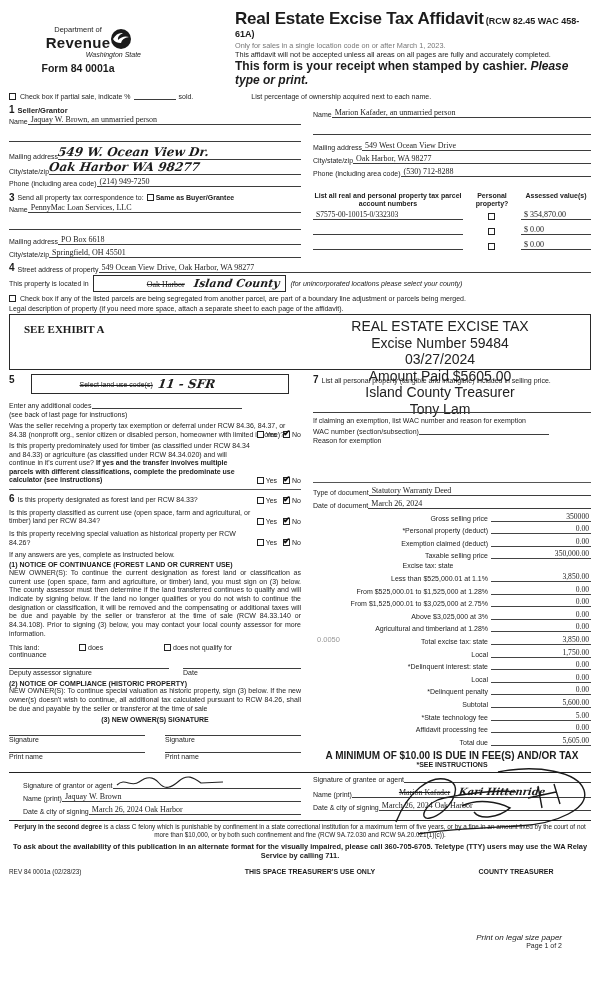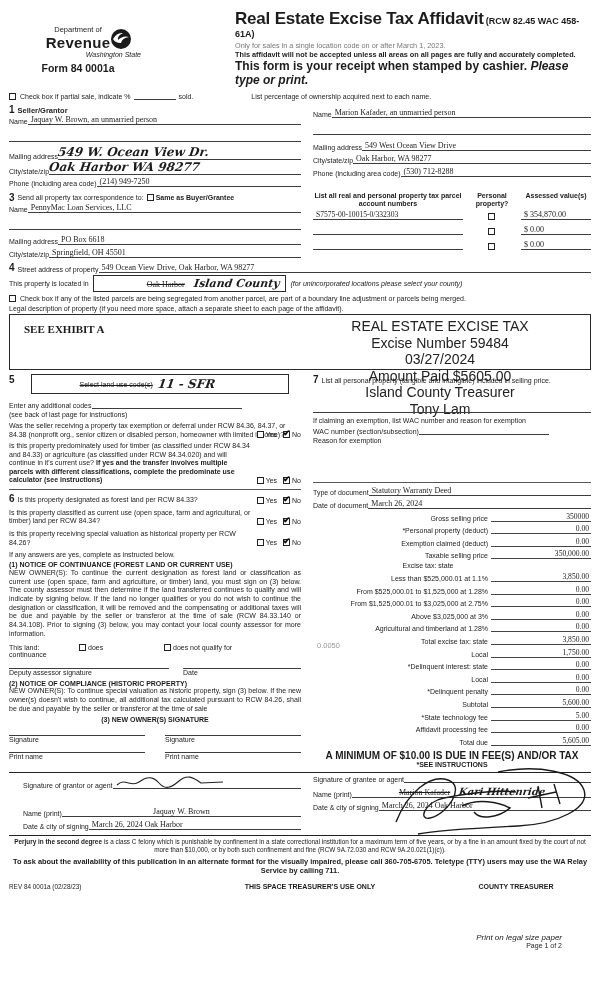--- a/index.html
+++ b/index.html
@@ -15,21 +15,21 @@
   .logo .dept { font-size:7.5px; }
   .logo .rev { font-size:15px; font-weight:bold; letter-spacing:.3px; position:relative; display:inline-block; }
   .logo .swirl { position:absolute; right:-22px; top:-6px; }
   .logo .wstate { font-size:7px; font-style:italic; text-align:right; padding-right:6px; }
   .logo .formno { font-size:10.5px; font-weight:bold; margin-top:4px; }
   .vbar { width:2px; background:#2a2a2a; margin:2px 8px 2px 6px; }
   .tblock { flex:1; padding-top:2px; }
   .tblock h1 { font-size:17px; font-weight:bold; display:inline; letter-spacing:-.2px; }
   .tblock .rcw { font-size:9px; font-weight:bold; }
   .tblock .n1 { color:#777; font-size:7.3px; margin-top:2px; }
-  .tblock .n2 { font-weight:bold; font-size:7.3px; }
+  .tblock .n2 { font-weight:normal; font-size:7.3px; }
   .tblock .n3 { font-weight:bold; font-size:12px; }
   .tblock .n3 em { font-style:italic; }
   
   .cb { display:inline-block; width:7px; height:7px; border:1px solid #222; vertical-align:-1px; margin-right:2px; position:relative; background:#fff; flex:none; }
   .cb .ck { position:absolute; left:-1px; top:-4px; font-size:9px; color:#111; font-weight:bold; }
   .row { display:flex; align-items:flex-end; }
   .ul { border-bottom:1px solid #3d3d3d; }
   .fill { flex:1; border-bottom:1px solid #3d3d3d; min-height:8px; }
   .typed { font-family:"Liberation Serif", serif; font-size:8px; padding:0 3px; white-space:nowrap; }
   .hw { font-family:"DejaVu Serif", serif; font-style:italic; font-weight:bold; display:inline-block; transform:skewX(-8deg); white-space:nowrap; }
@@ -46,21 +46,21 @@
   .legalbox { border:1.6px solid #2a2a2a; display:flex; margin-top:2px; height:56px; }
   .legalbox .exhibit { font-family:"Liberation Serif", serif; font-weight:bold; font-size:11px; padding:8px 0 0 14px; flex:1; }
   .stamp { width:300px; text-align:center; font-size:14px; line-height:1.18; padding-top:3px; color:#222; }
   
   .lubox { border:1.4px solid #2a2a2a; flex:1; padding:2px 4px; display:flex; align-items:center; }
   
   .taxrow { display:flex; align-items:flex-end; margin-top:2.6px; }
   .taxlabel { width:178px; text-align:right; padding-right:3px; white-space:nowrap; position:relative; }
   .taxline { flex:1; border-bottom:1px solid #444; min-height:8px; }
   .taxval { border-bottom:1px solid #444; width:64px; text-align:right; font-family:"Liberation Serif", serif; font-size:7.6px; padding-right:2px; white-space:nowrap; }
-  .ratenote { color:#999; font-size:7.5px; position:absolute; left:4px; bottom:8px; }
+  .ratenote { color:#999; font-size:7.5px; position:absolute; left:4px; bottom:14px; }
   .hr { border-top:1px solid #555; margin:4px 0 3px 0; }
   .thick { border-top:1.6px solid #222; margin-top:4px; }
   .parhdr { display:flex; font-weight:bold; line-height:1.15; text-align:center; }
   .struck { text-decoration:line-through; text-decoration-thickness:1px;margin-left:44px; }
   .footer-note { text-align:center; line-height:1.25; }
   .smallprint { font-size:6.4px; }
   .sig-svg { display:block; }
 </style>
 </head>
 <body>
@@ -451,21 +451,21 @@
     <div class="cols" style="margin-top:2px;">
       <div class="colL" style="padding-left:14px;">
         <div class="row">
             <span>Signature of grantor or agent</span>
           <span class="fill">
             <svg class="sig-svg" width="120" height="13" viewBox="0 0 120 13">
                 <path d="M4 10 C 12 2, 18 13, 26 7 S 40 1, 46 8 S 58 13, 66 6 S 80 2, 88 8 L 110 7" fill="none" stroke="#222" stroke-width="1.1"></path>
               </svg>
           </span>
           </div>
-        <div class="row" style="margin-top:18px;text-align:center;">
+        <div class="row" style="margin-top:3px;">
             <span>Name (print)</span>
           <span class="fill"><span class="typed">Jaquay W. Brown</span></span>
           </div>
         <div class="row" style="margin-top:3px;">
             <span>Date &amp; city of signing</span>
           <span class="fill"><span class="typed">March 26, 2024 Oak Harbor</span></span>
           </div>
       </div>
       <div class="colR">
         <div class="row">

